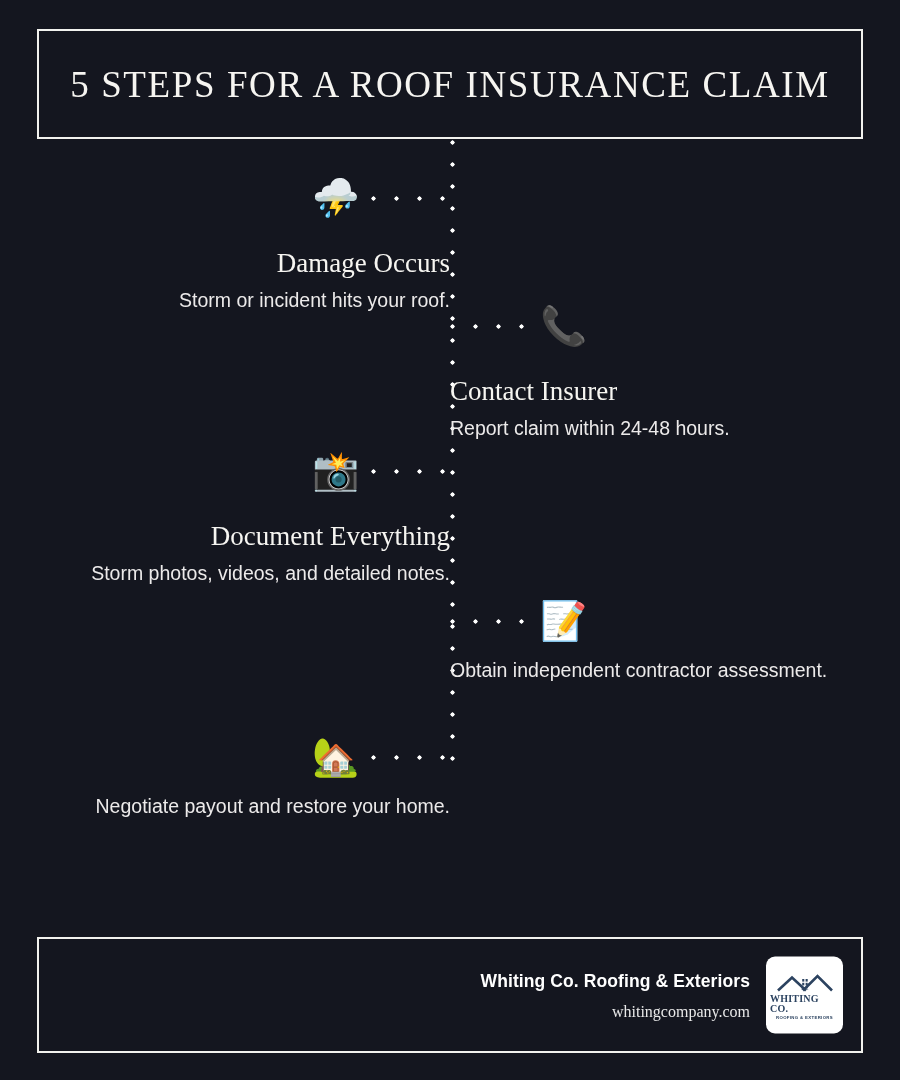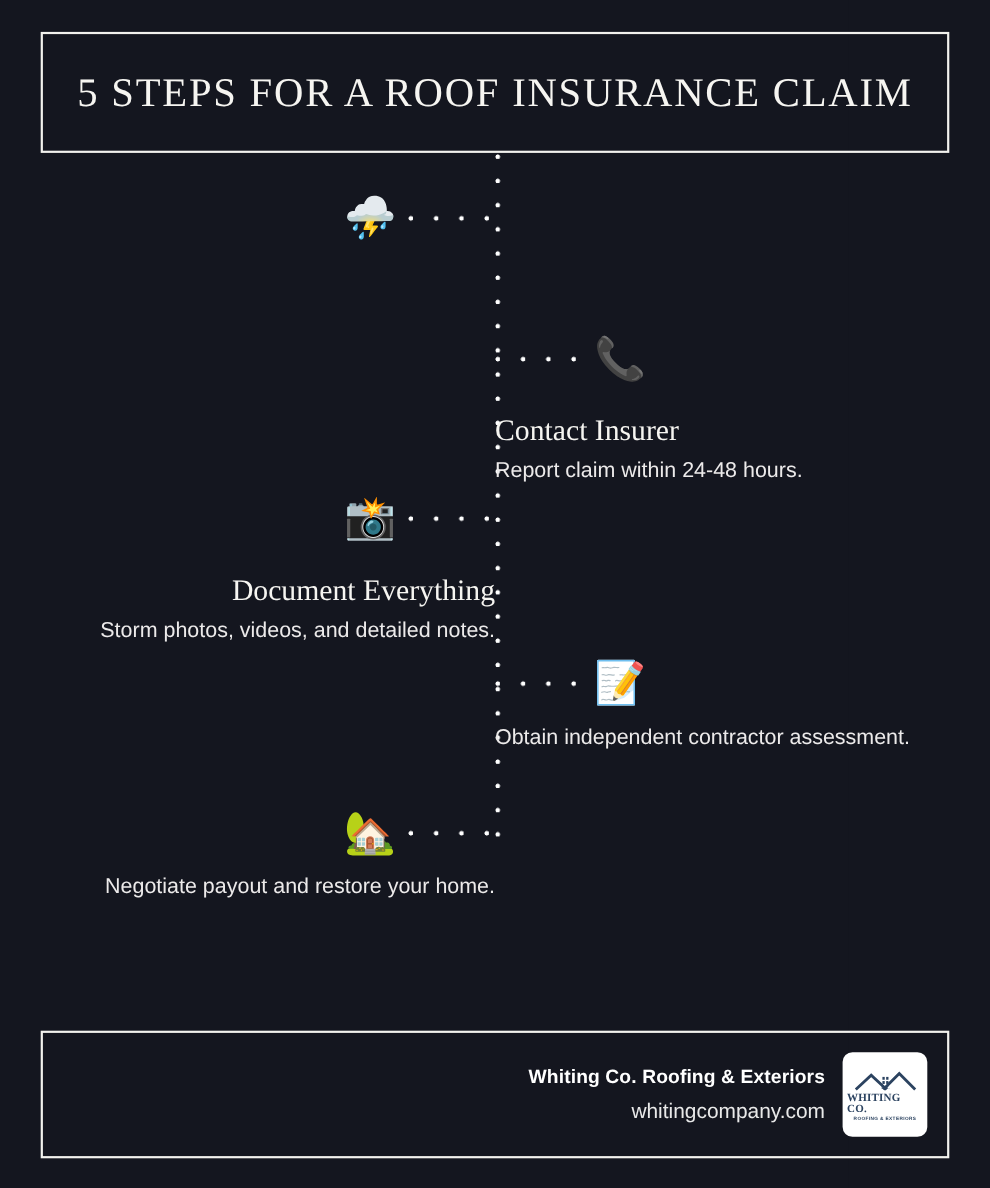--- a/index.html
+++ b/index.html
@@ -129,22 +129,22 @@
   }
   .footer-text { text-align: right; }
   .footer-company {
     font-family: "Liberation Sans", sans-serif;
     font-size: 17.5px;
     font-weight: bold;
     color: #ffffff;
     letter-spacing: 0.1px;
   }
   .footer-url {
-    font-family: Liberation Sans, sans-serif;
-    font-size: 19px;
+    font-family: Liberation Serif, serif;
+    font-size: 16px;
     font-weight: 400;
     color: #e9e9e9;
     margin-top: 11px;
   }
 
   .logo-card {
     width: 77px;
     height: 77px;
     background: #ffffff;
     border-radius: 9px;
@@ -184,20 +184,22 @@
     <div class="title-text">5 Steps for a Roof Insurance Claim</div>
   </div>
 
   <div class="spine"></div>
 
   <div class="step left" style="top:170px;">
     <div class="step-iconrow">
       <span class="step-icon">⛈️</span>
       <span class="branch"></span>
     </div>
+    <div class="step-title">Damage Occurs</div>
+    <div class="step-desc">Storm or incident hits your roof.</div>
   </div>
 
   <div class="step right" style="top:298px;">
     <div class="step-iconrow">
       <span class="branch"></span>
       <span class="step-icon">📞</span>
     </div>
     <div class="step-title">Contact Insurer</div>
     <div class="step-desc">Report claim within 24-48 hours.</div>
   </div>

